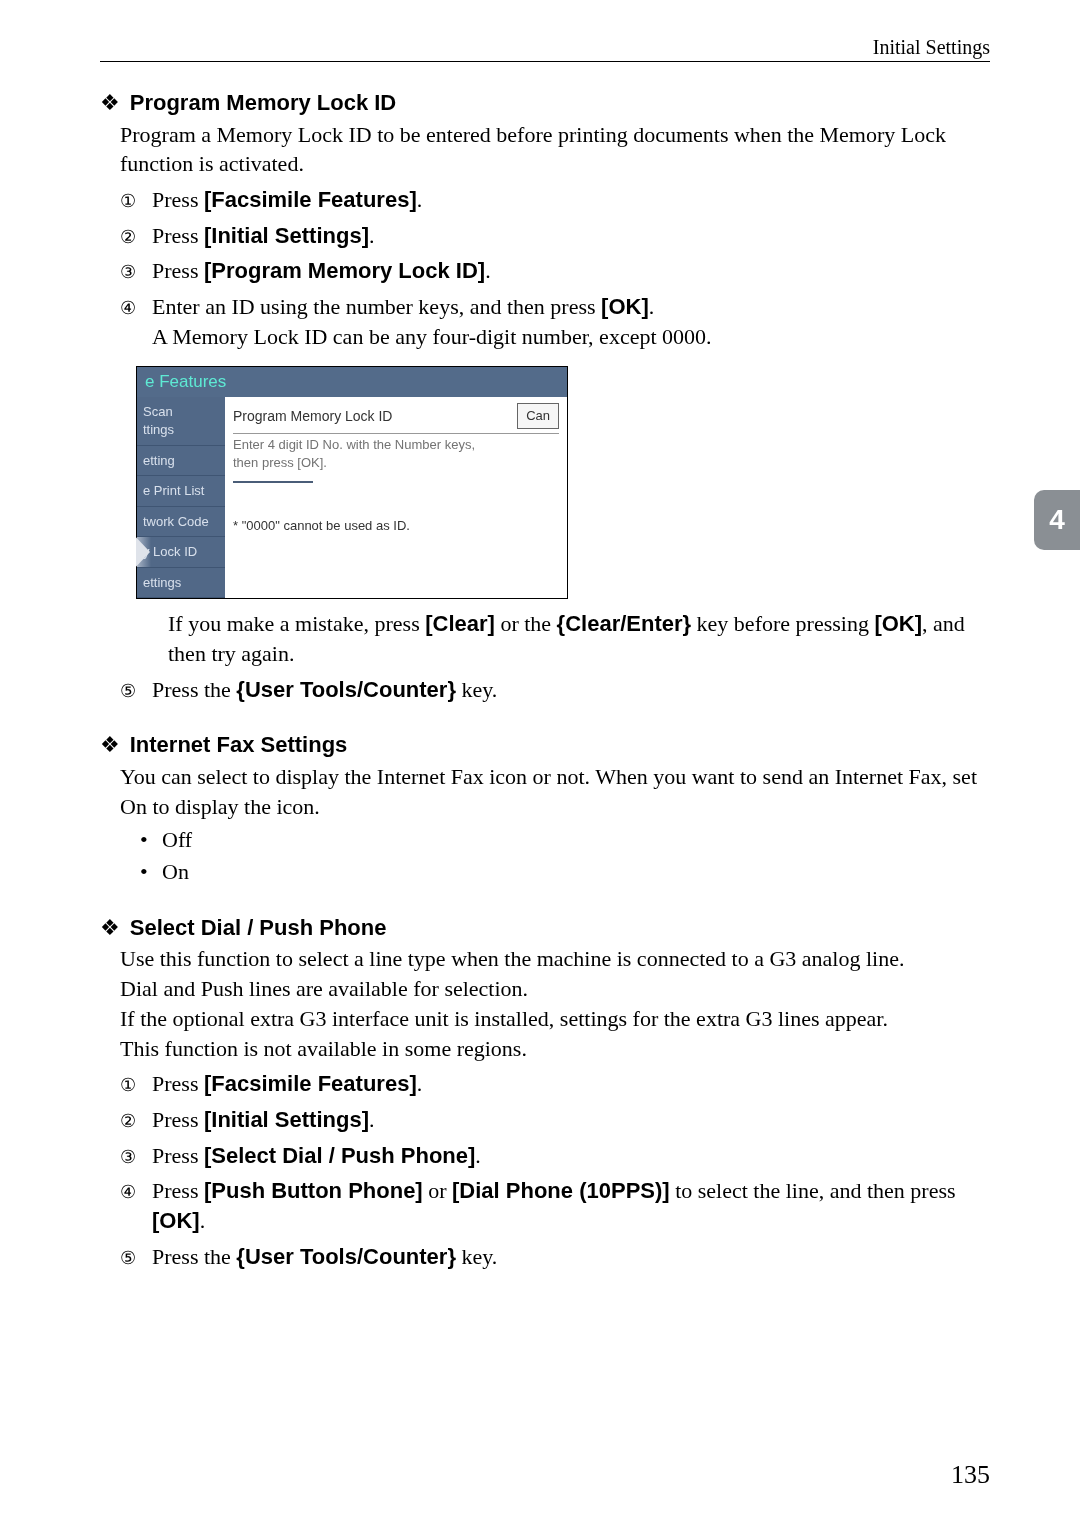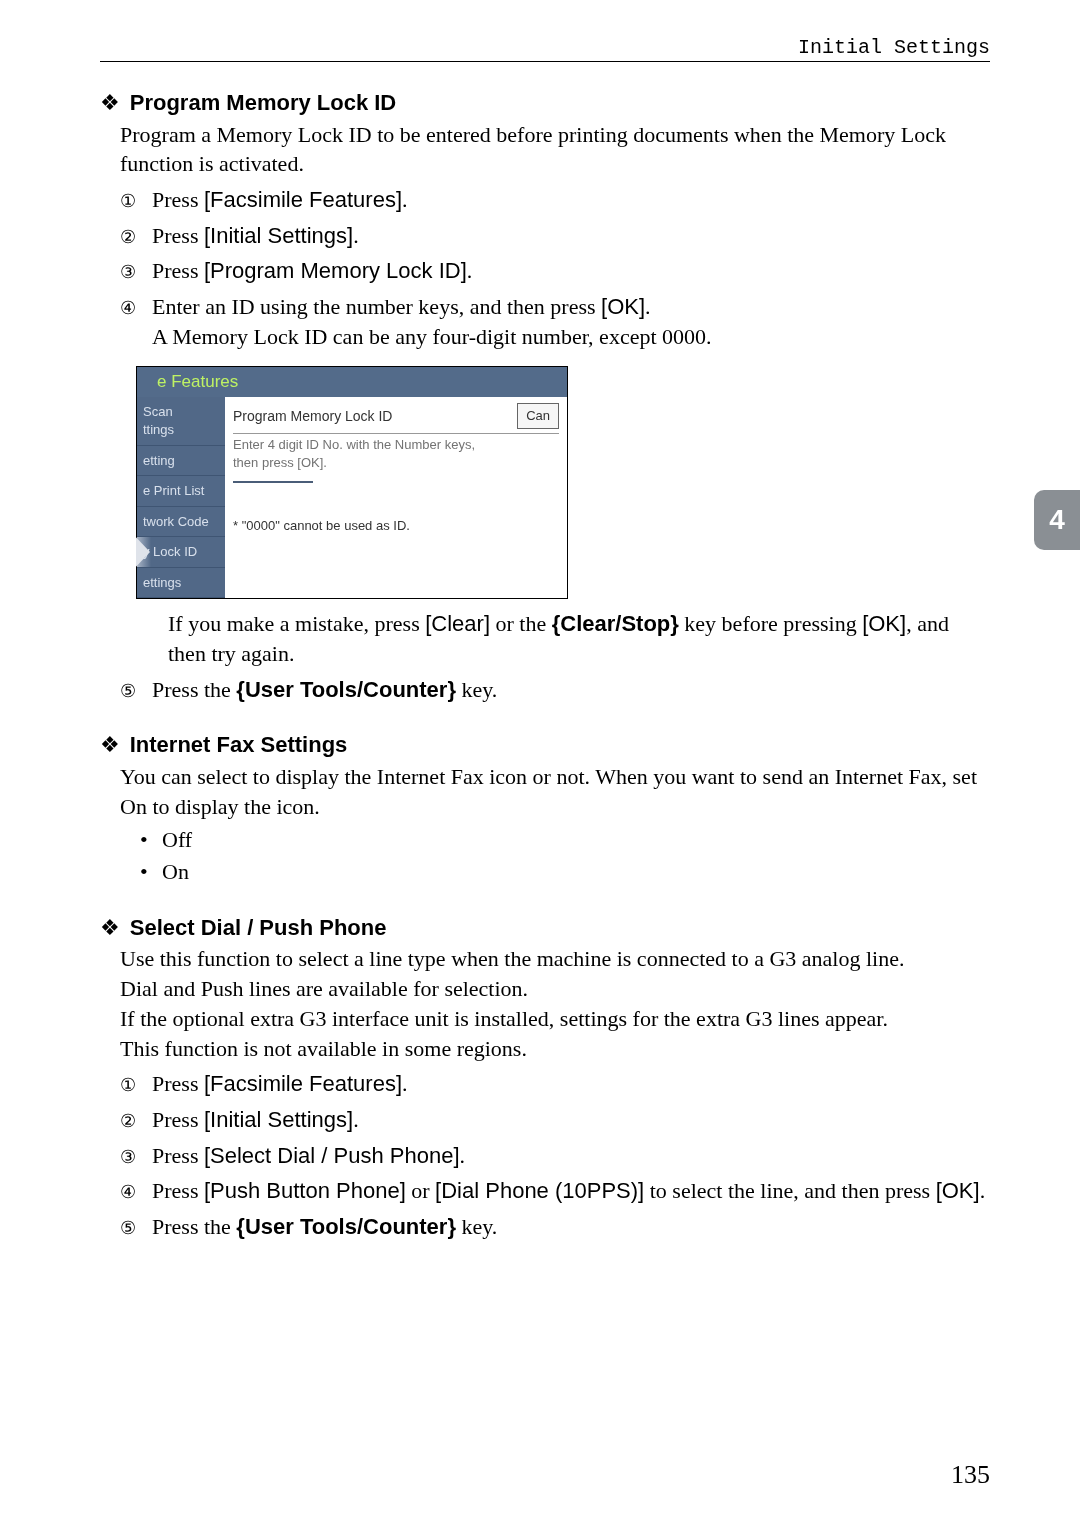--- a/index.html
+++ b/index.html
@@ -21,21 +21,21 @@
     border-bottom: 1.5px solid #000;
     margin-bottom: 4px;
     position: relative;
     height: 28px;
   }
   .header-text {
     position: absolute;
     right: 0;
     top: 0;
     font-size: 20px;
-    font-family: Liberation Mono, monospace;
+    font-family: Liberation Serif, serif;
   }
   .section-heading-row {
     display: flex;
     align-items: baseline;
     margin-top: 26px;
     margin-bottom: 2px;
   }
   .diamond {
     font-size: 22px;
     margin-right: 10px;
@@ -59,42 +59,42 @@
     flex-shrink: 0;
     font-family: Arial, sans-serif;
     font-size: 18px;
     text-align: left;
   }
   .step-text {
     flex: 1;
   }
   .sans-bold {
     font-family: Arial, Helvetica, sans-serif;
-    font-weight: normal;
+    font-weight: bold;
   }
   .keycap {
     font-family: Arial, Helvetica, sans-serif;
     font-weight: bold;
   }
   .bracket {
     font-family: Arial, Helvetica, sans-serif;
     font-weight: bold;
   }
   .screenshot {
     margin: 14px 0 8px 36px;
     width: 432px;
     border: 1px solid #000;
     font-family: Arial, sans-serif;
     background: #fff;
     font-size: 14px;
   }
   .ss-titlebar {
     background: #536b8a;
-    color: #bef264;
-    padding: 4px 20px;
+    color: #5eead4;
+    padding: 4px 8px;
     font-size: 17px;
   }
   .ss-body {
     display: flex;
   }
   .ss-sidebar {
     width: 88px;
     background: #516887;
     color: #d8e0ec;
     font-size: 13px;
@@ -264,21 +264,21 @@
         <div style="border-top:1px solid #999; margin-top:4px;"></div>
         <div class="ss-instr" style="white-space:pre-line;">Enter 4 digit ID No. with the Number keys,
 then press [OK].</div>
         <div class="ss-input"></div>
         <div class="ss-note">* "0000" cannot be used as ID.</div>
       </div>
     </div>
   </div>
 
   <p class="post-ss">
-    <span>If you make a mistake, press </span><span class="sans-bold">[Clear]</span><span> or the </span><span class="bracket">{</span><span class="keycap">Clear/Stop</span><span class="bracket">}</span><span> key before pressing </span><span class="sans-bold">[OK]</span><span>, and then try again.</span>
+    <span>If you make a mistake, press </span><span class="sans-bold">[Clear]</span><span> or the </span><span class="bracket">{</span><span class="keycap">Clear/Enter</span><span class="bracket">}</span><span> key before pressing </span><span class="sans-bold">[OK]</span><span>, and then try again.</span>
   </p>
 
   <div class="body-indent">
     <div class="step-row">
       <span class="step-num">⑤</span>
       <span class="step-text">
         <span>Press the </span><span class="bracket">{</span><span class="keycap">User Tools/Counter</span><span class="bracket">}</span><span> key.</span>
       </span>
     </div>
   </div>

